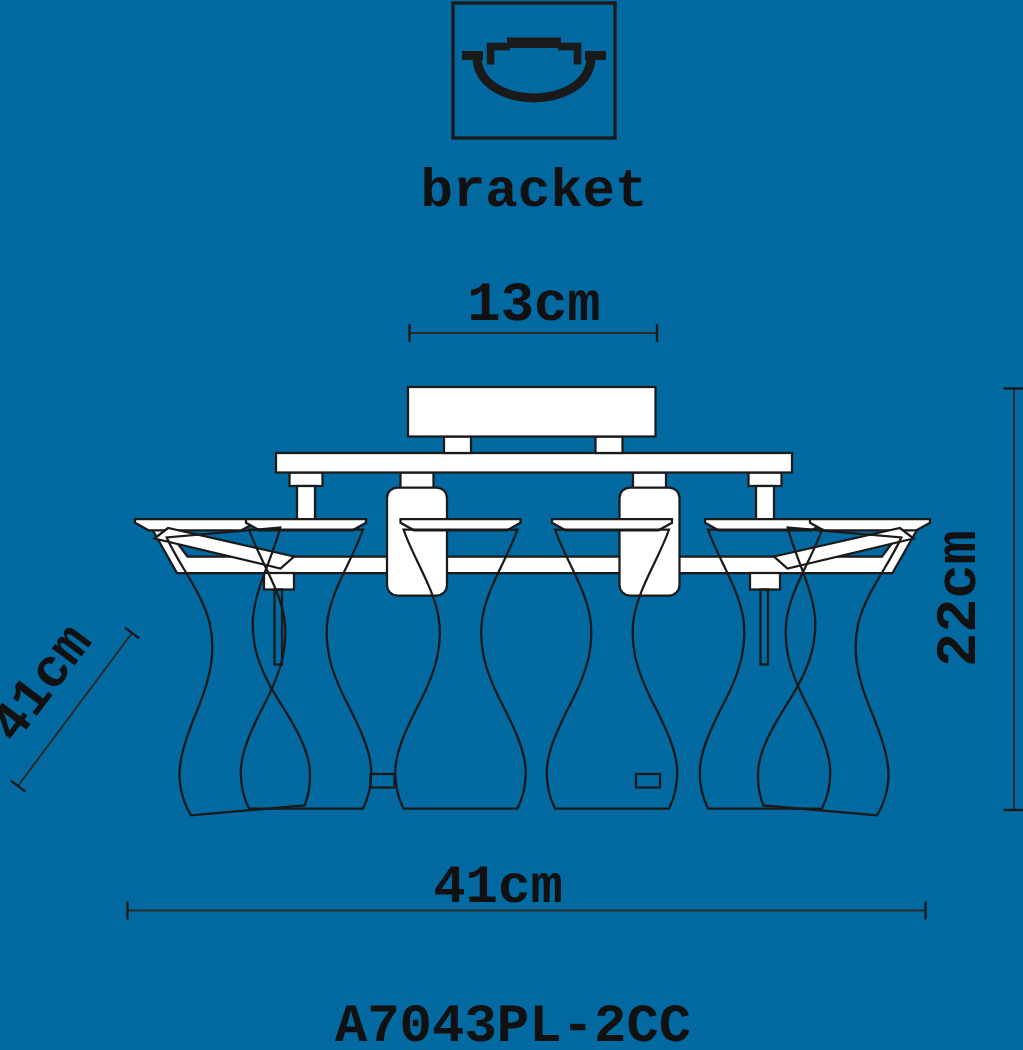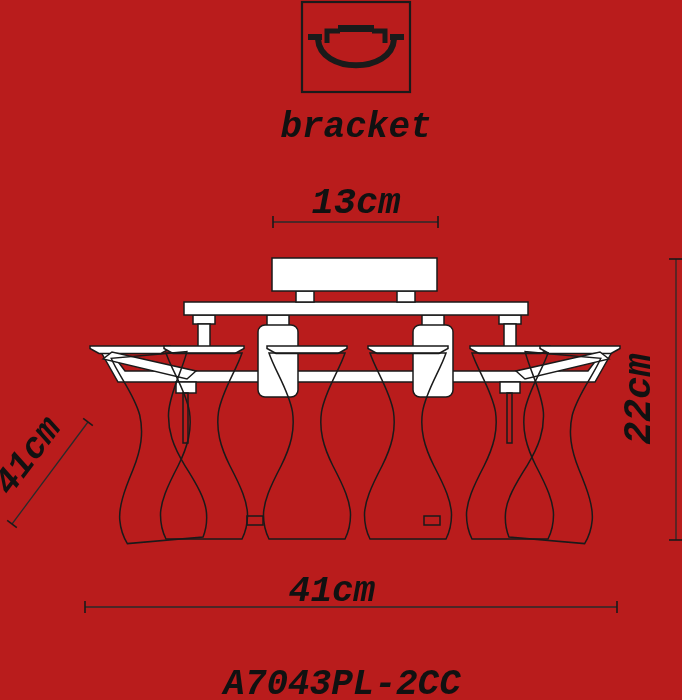--- a/index.html
+++ b/index.html
@@ -4,24 +4,23 @@
 <style>
   html, body {
     margin: 0;
     padding: 0;
     background: #ffffff;
   }
   .page {
     position: relative;
     width: 682px;
     height: 700px;
-    background: #b91c1c;
+    background: #0369a1;
     overflow: hidden;
     font-family: "Liberation Mono", "DejaVu Sans Mono", monospace;
-    font-style: italic;
   }
   svg { display: block; }
   .ink-line   { stroke: #1a1a1a; stroke-width: 1.5; fill: none; }
   .ink-fill   { stroke: #1a1a1a; stroke-width: 1.5; fill: #ffffff; }
   .ink-solid  { fill: #1a1a1a; stroke: none; }
   .dim-line   { stroke: #2a2a2a; stroke-width: 1.3; fill: none; }
   .dim-tick   { stroke: #1a1a1a; stroke-width: 1.6; fill: none; }
   .label-text {
     font-family: "Liberation Mono", "DejaVu Sans Mono", monospace;
     font-weight: 700;

